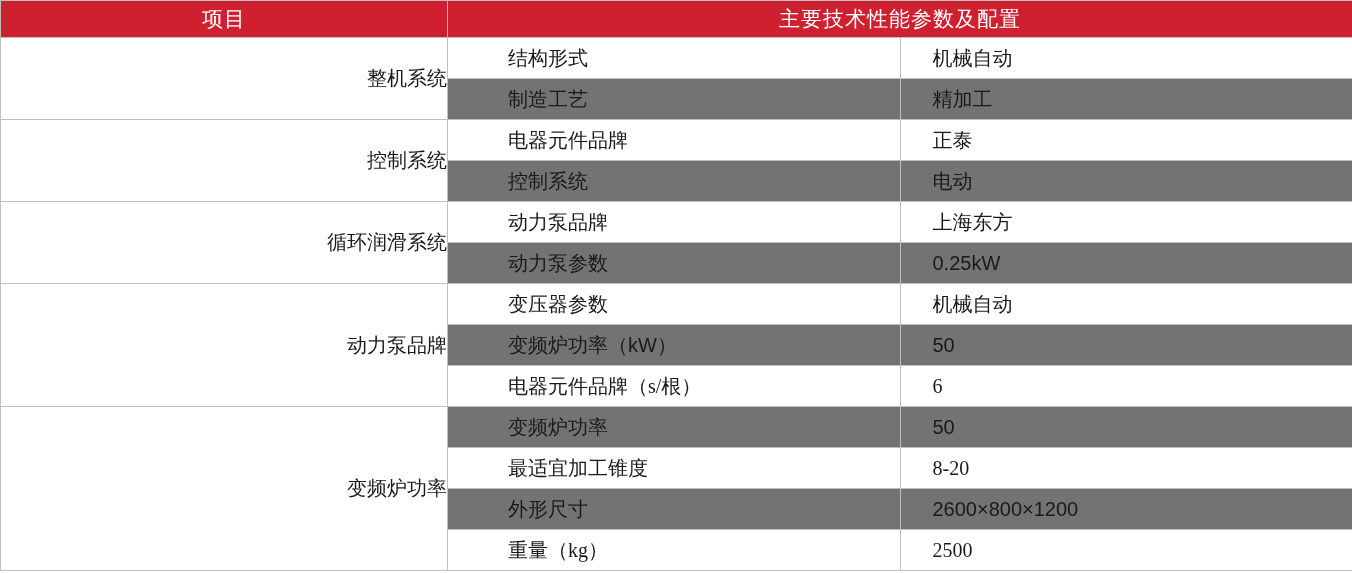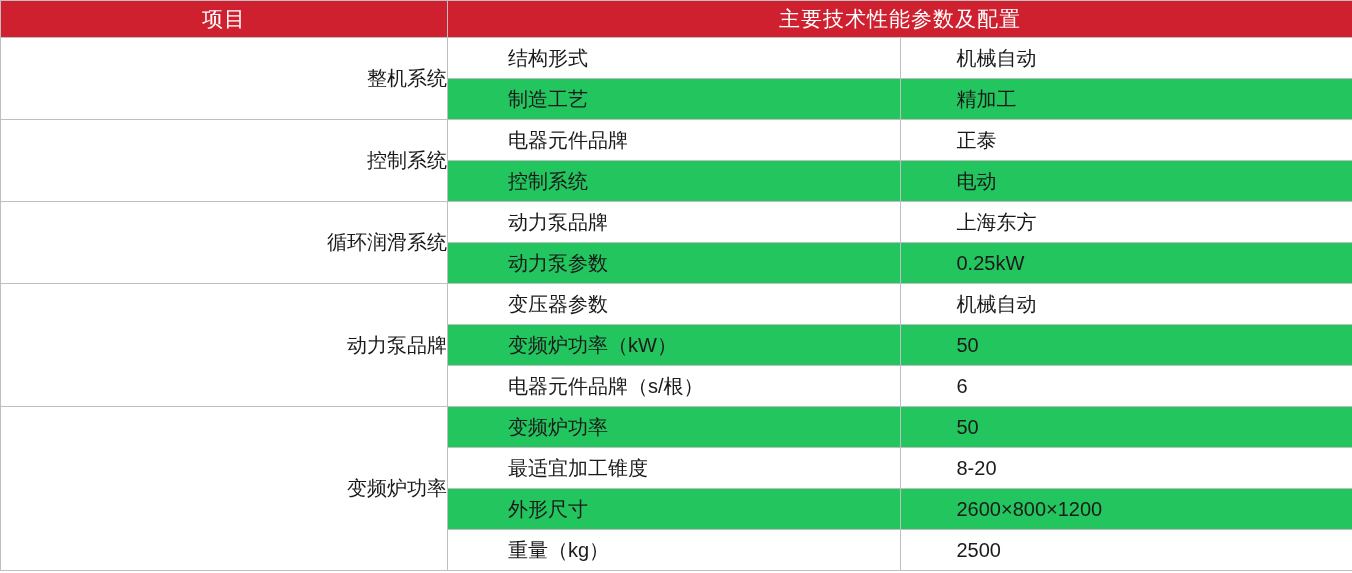--- a/index.html
+++ b/index.html
@@ -45,30 +45,31 @@
   }
   td.param-cell {
     font-size: 20px;
     color: #1a1a1a;
     padding-left: 60px;
     width: 448px;
   }
   td.value-cell {
     font-size: 20px;
     color: #1a1a1a;
-    padding-left: 56px;
+    padding-left: 32px;
     width: 456px;
   }
   tr.row-odd td.param-cell,
   tr.row-odd td.value-cell {
-    background: #22c55e;
+    background: #737373;
   }
   tr.row-even td.param-cell,
   tr.row-even td.value-cell {
     background: #ffffff;
+    font-family: Liberation Serif, serif;
   }
   tbody tr { height: 41px; }
 </style>
 </head>
 <body>
 
 <table class="spec-table">
   <thead>
     <tr>
       <th class="col-item">项目</th>

